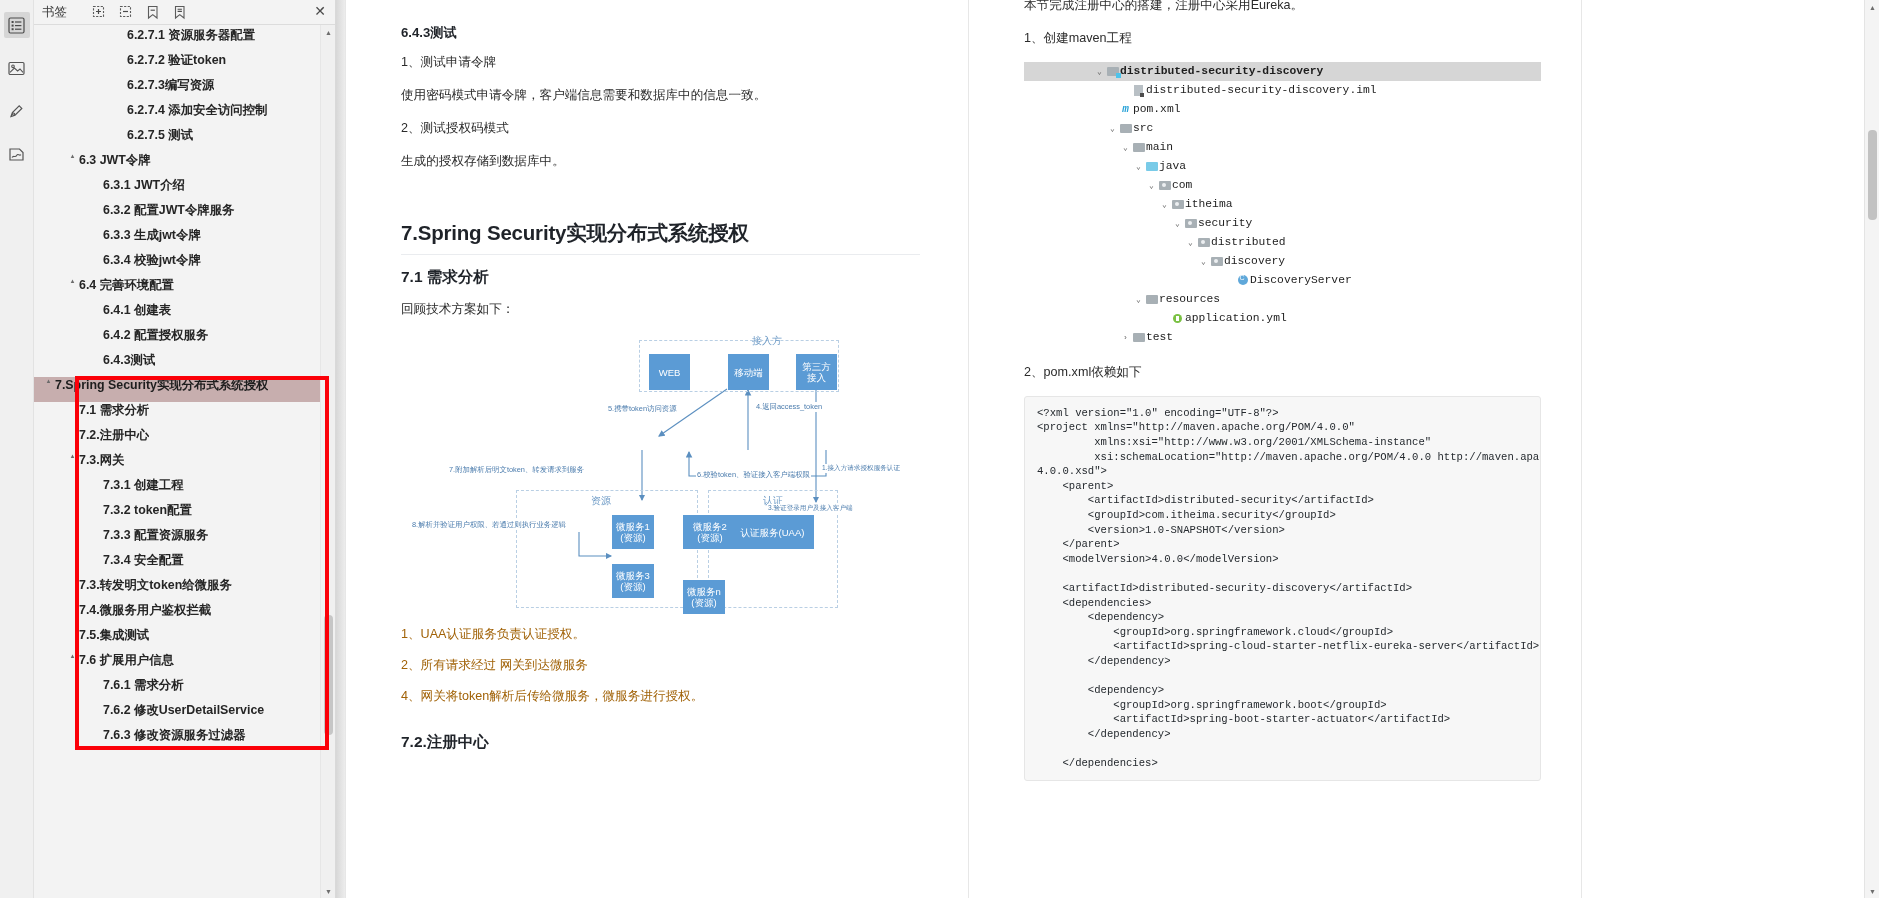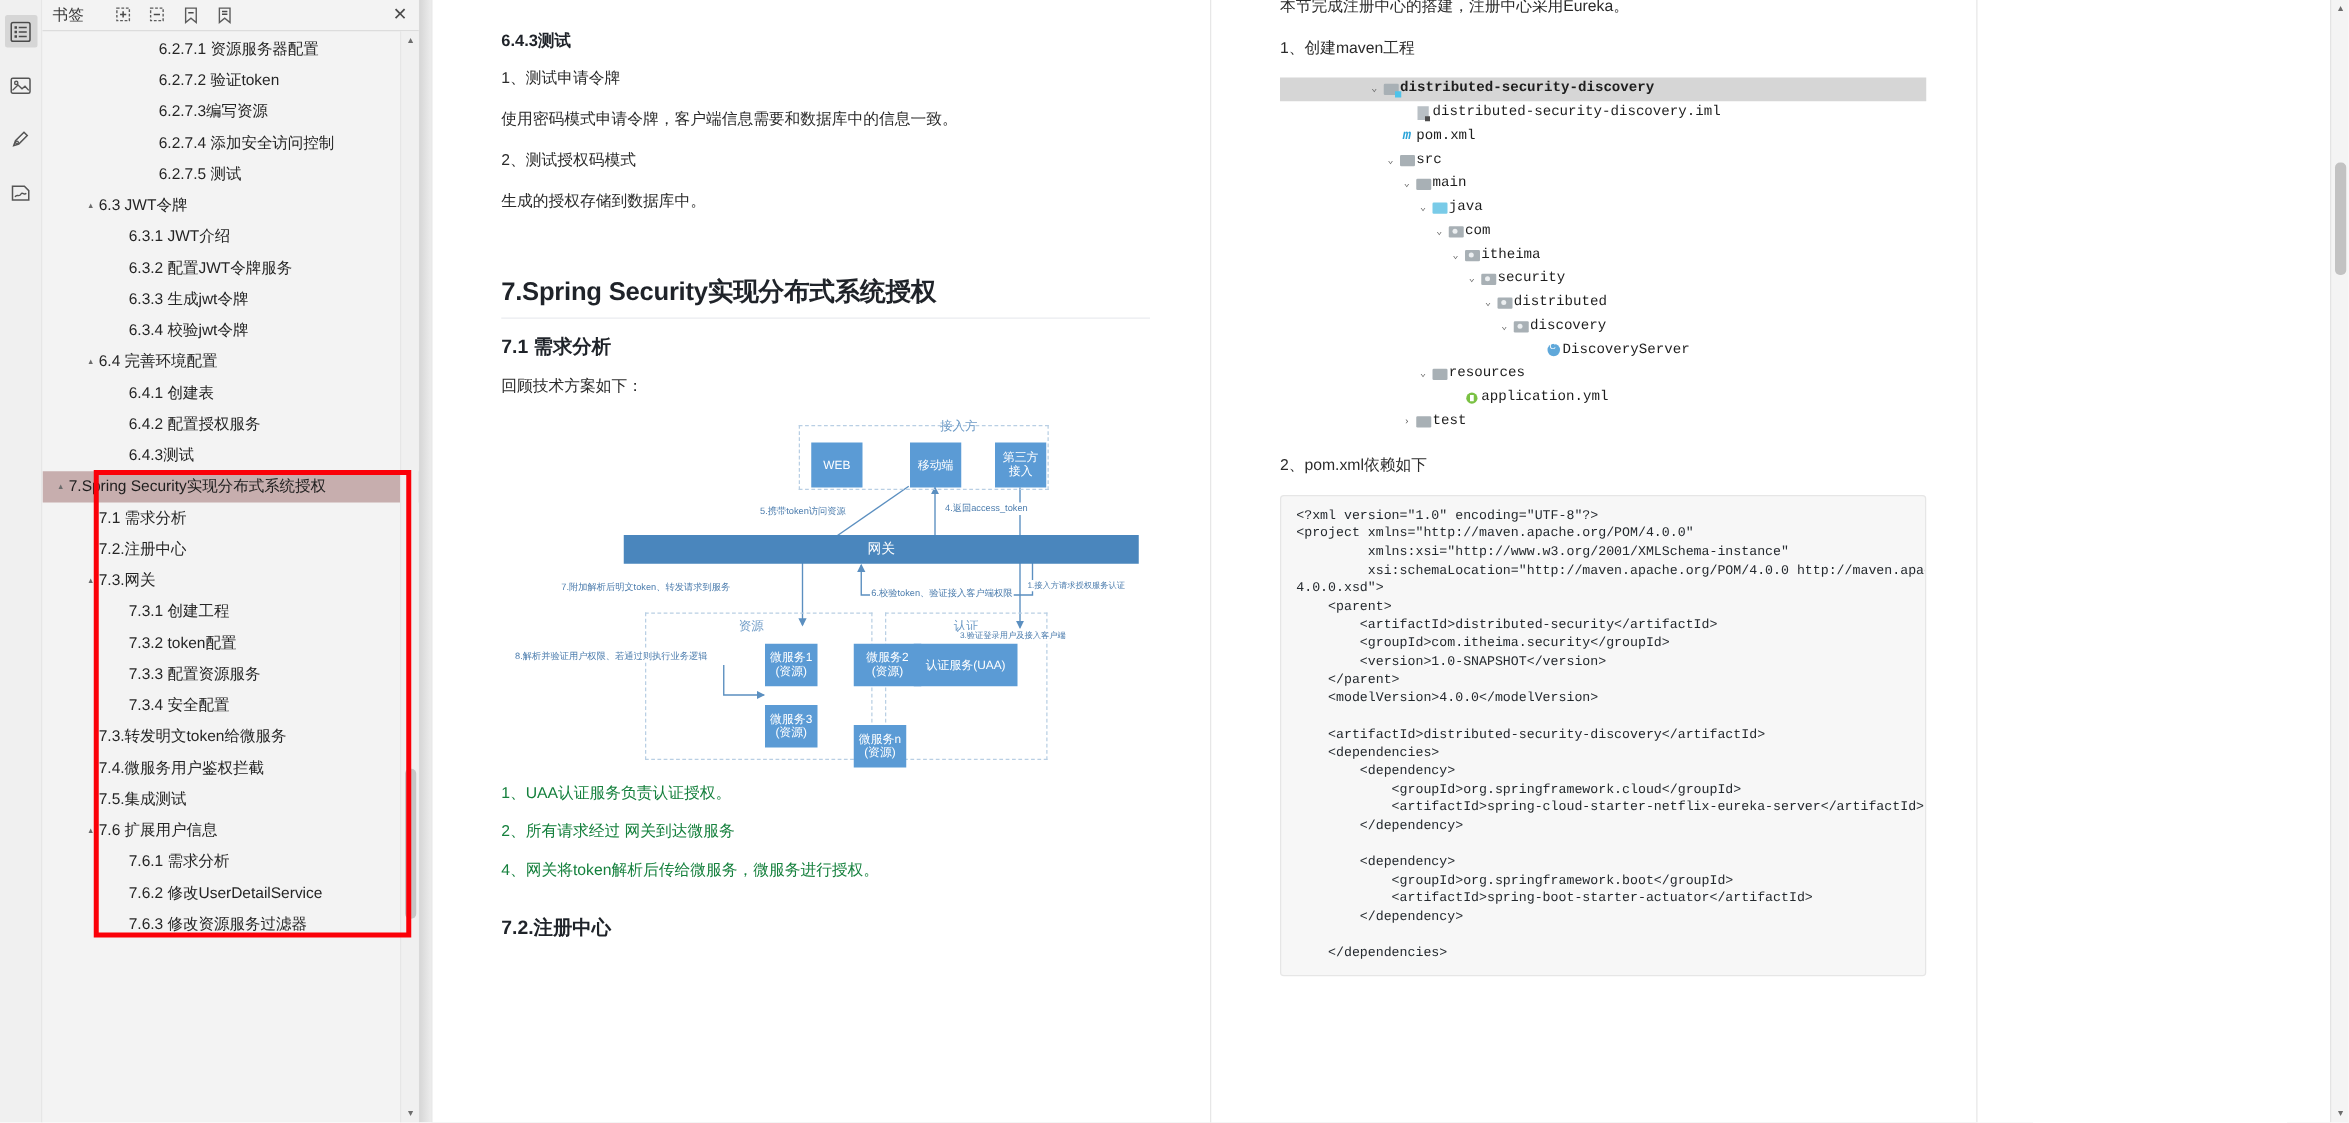--- a/index.html
+++ b/index.html
@@ -65,26 +65,27 @@
     display: flex; align-items: center; justify-content: center;
     color: #4a4a4a; font-size: 14px;
   }
   .bm-tree {
     flex: 1;
     overflow: hidden;
     padding-top: 2px;
     position: relative;
   }
   .bm-item {
-    display: flex; align-items: center;
+    display: flex; 
     height: 25px;
     font-size: 12.4px;
     color: #252525;
     white-space: nowrap;
     padding-right: 4px;
+    font-weight: bold;
   }
   .bm-item .tw {
     width: 13px; flex: 0 0 13px;
     font-size: 7px; color: #6b6b6b;
     text-align: center; line-height: 1;
   }
   .bm-item .lbl { overflow: hidden; text-overflow: ellipsis; }
   .bm-item.sel {
     background: #c7aeae;
     color: #1e1e1e;
@@ -203,21 +204,21 @@
     font-size: 7.4px;
     white-space: nowrap;
     background: #ffffff;
     padding: 0 1px;
   }
   .arch svg { position: absolute; left: 0; top: 0; }
 
   
   ol.doc-ol { margin: 0; padding: 0; list-style: none; }
   ol.doc-ol li {
-    font-size: 12.6px; color: #15803d;
+    font-size: 12.6px; color: #a16207;
     margin-bottom: 13px; line-height: 1.4;
   }
 
   
   .ptree {
     font-family: "Liberation Mono", "DejaVu Sans Mono", monospace;
     font-size: 11.3px;
     color: #1d1d1d;
     margin: 7px 0 16px 0;
     position: relative;
@@ -533,23 +534,20 @@
         <div class="bx" style="left:248px; top:22px; width:41px; height:36px;">
           <span>WEB</span>
         </div>
         <div class="bx" style="left:327px; top:22px; width:41px; height:36px;">
           <span>移动端</span>
         </div>
         <div class="bx" style="left:395px; top:22px; width:41px; height:36px;">
           <span>第三方</span>
           <span>接入</span>
         </div>
-        <div class="bx gw" style="left:98px; top:96px; width:412px; height:23px;">
-          <span>网关</span>
-        </div>
         <div class="bx" style="left:211px; top:183px; width:42px; height:34px;">
           <span>微服务1</span>
           <span>(资源)</span>
         </div>
         <div class="bx" style="left:282px; top:183px; width:54px; height:34px;">
           <span>微服务2</span>
           <span>(资源)</span>
         </div>
         <div class="bx" style="left:211px; top:232px; width:42px; height:34px;">
           <span>微服务3</span>

